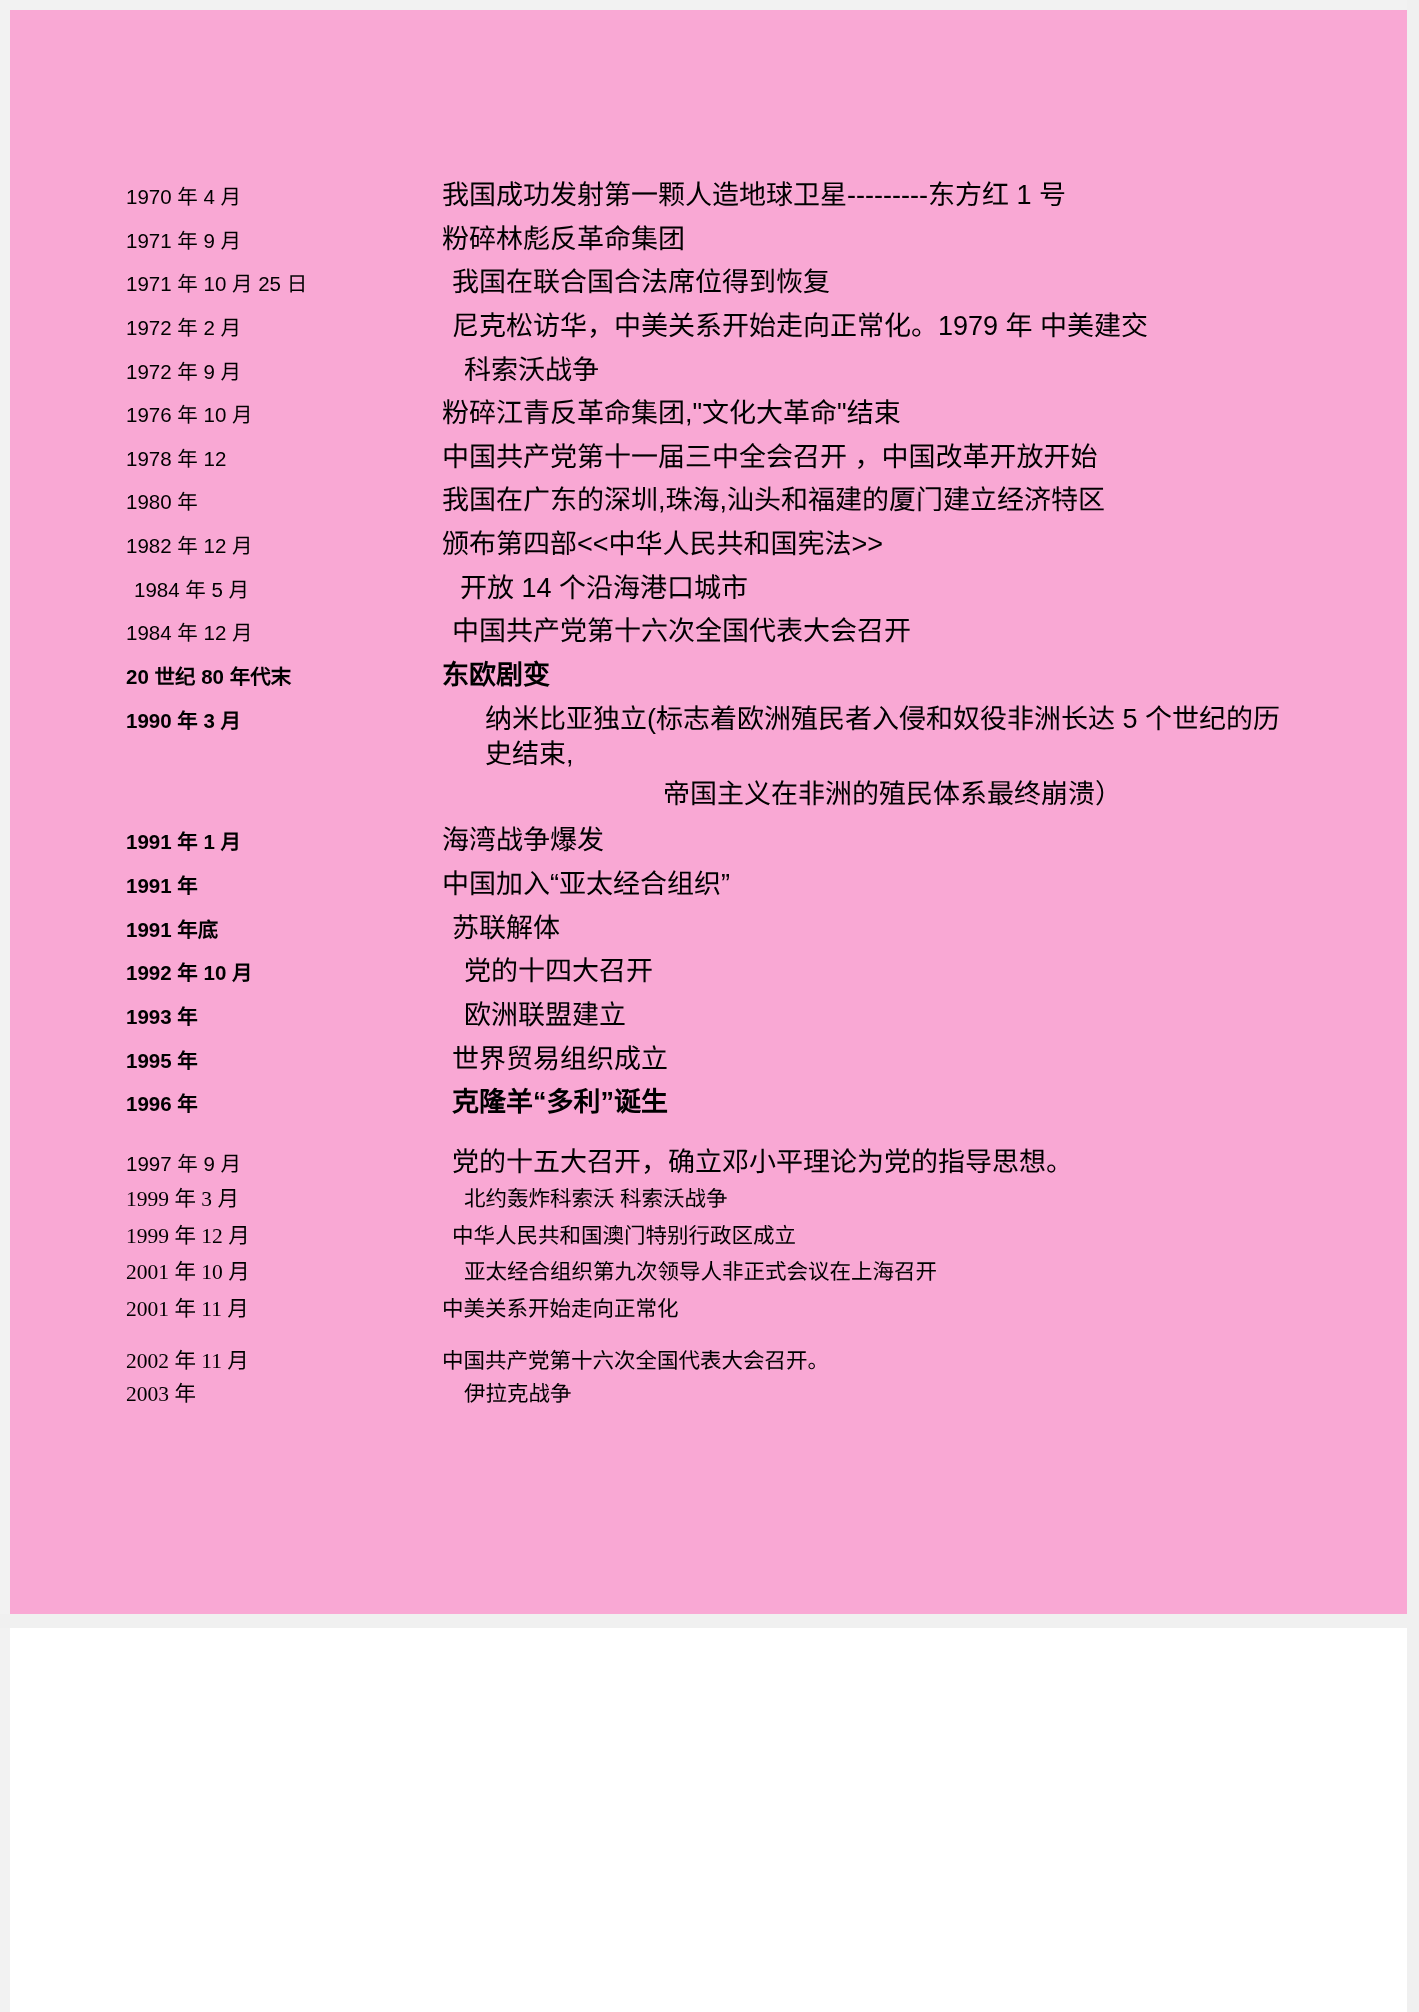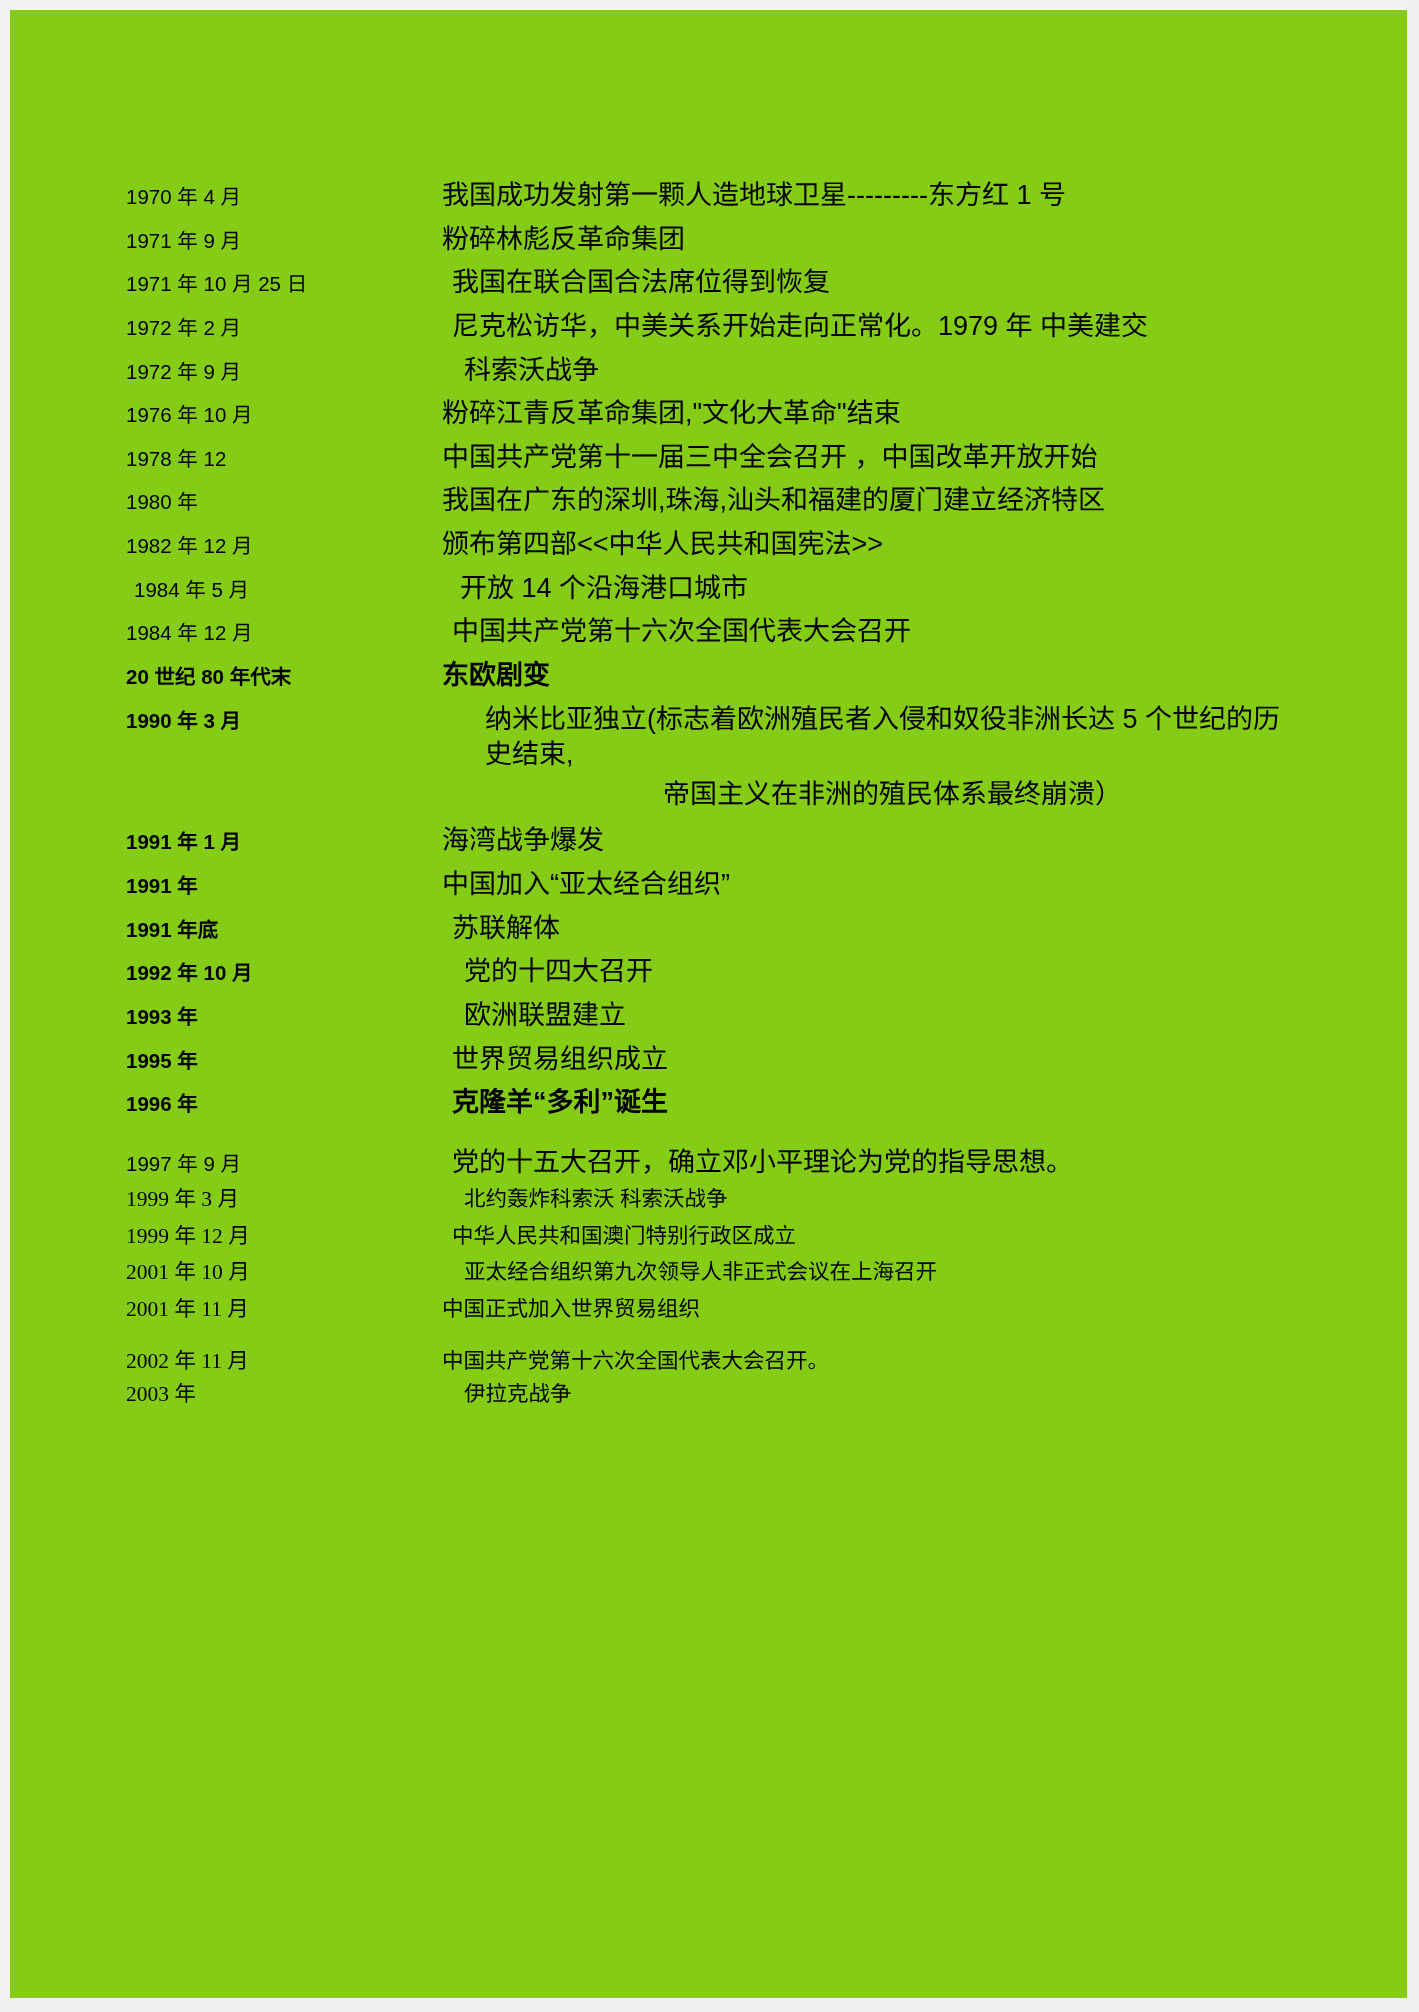--- a/index.html
+++ b/index.html
@@ -12,22 +12,22 @@
     height: 2012px;
     font-family: "Liberation Sans", sans-serif;
     color: #000000;
     position: relative;
     overflow: hidden;
   }
   .page {
     position: absolute;
     left: 0; top: 0;
     width: 1419px;
-    height: 2012px;
-    background: #84cc16;
+    height: 1628px;
+    background: #f9a8d4;
   }
   .page-edge-top {
     position: absolute;
     left: 0; top: 0; width: 1419px; height: 10px;
     background: #f2f2f2;
   }
   .page-edge-left {
     position: absolute;
     left: 0; top: 0; width: 10px; height: 2012px;
     background: #f2f2f2;
@@ -220,21 +220,21 @@
       <div class="event">中华人民共和国澳门特别行政区成立</div>
     </div>
 
     <div class="row serif ev-i2">
       <div class="date">2001 年 10 月</div>
       <div class="event">亚太经合组织第九次领导人非正式会议在上海召开</div>
     </div>
 
     <div class="row serif">
       <div class="date">2001 年 11 月</div>
-      <div class="event">中国正式加入世界贸易组织</div>
+      <div class="event">中美关系开始走向正常化</div>
     </div>
 
     <div class="row serif tight">
       <div class="date">2002 年 11 月</div>
       <div class="event">中国共产党第十六次全国代表大会召开。</div>
     </div>
 
     <div class="row serif ev-i2">
       <div class="date">2003 年</div>
       <div class="event">伊拉克战争</div>

